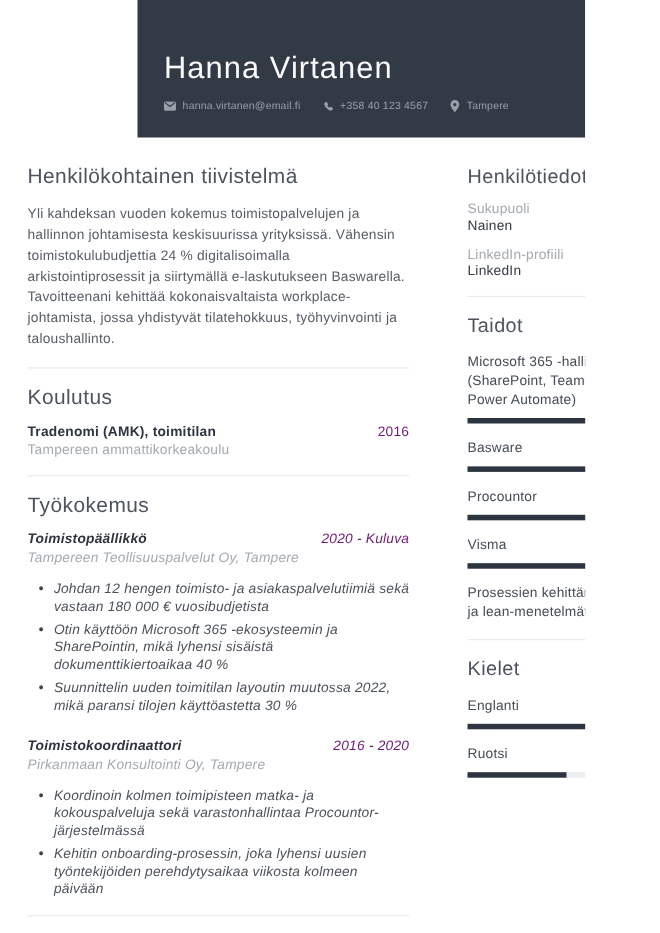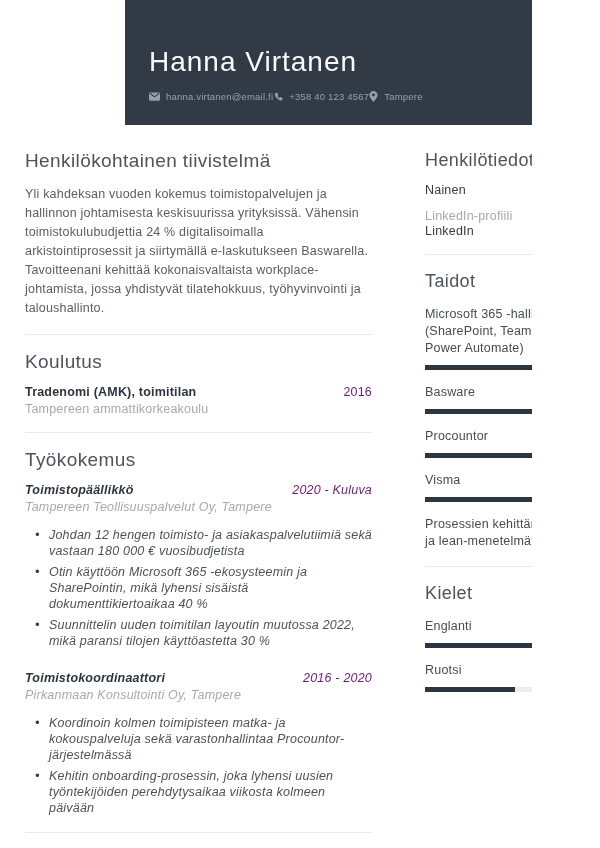--- a/index.html
+++ b/index.html
@@ -8,21 +8,21 @@
     position:relative; width:532px; height:848px; background:#ffffff;
     font-family:"Liberation Sans", sans-serif; letter-spacing:0.2px;
     overflow:hidden;
   }
   
   .header {
     position:absolute; top:0; left:125px; right:0; height:125px;
     background:#323A46; color:#fff; padding:46px 0 0 24px;
   }
   .name { font-size:28px; font-weight:500; color:#FAFAFA; letter-spacing:1px; }
-  .contact-row { display:flex; align-items:center; margin-top:13px; }
+  .contact-row { display:flex; align-items:center; gap:20px; margin-top:13px; }
   .contact-item { display:flex; align-items:center; gap:6px; color:#98A0AA; font-size:9.5px; }
   .contact-item svg { display:block; }
   
   .content { display:flex; padding:25px 25px 0 25px; gap:53px;border-radius:29px; }
   .col-left  { width:347px; flex:none; }
   .col-right { width:150px; flex:none; }
   h2.sec { font-size:19px; font-weight:500; color:#4D545D; letter-spacing:0.4px; }
   h3.sec { font-size:18px; font-weight:500; color:#4D545D; letter-spacing:0.4px; }
   .divider { border:none; border-top:1px solid #E8E9EB; margin:16px 0; }
   
@@ -140,20 +140,21 @@
 
       <hr class="divider">
 
     </div>
 
     <div class="col-right">
 
       <section>
         <h3 class="sec">Henkilötiedot</h3>
         <div class="field">
+          <div class="field-label">Sukupuoli</div>
           <div class="field-value">Nainen</div>
         </div>
         <div class="field">
           <div class="field-label">LinkedIn-profiili</div>
           <div class="field-value">LinkedIn</div>
         </div>
       </section>
 
       <hr class="divider">
 

